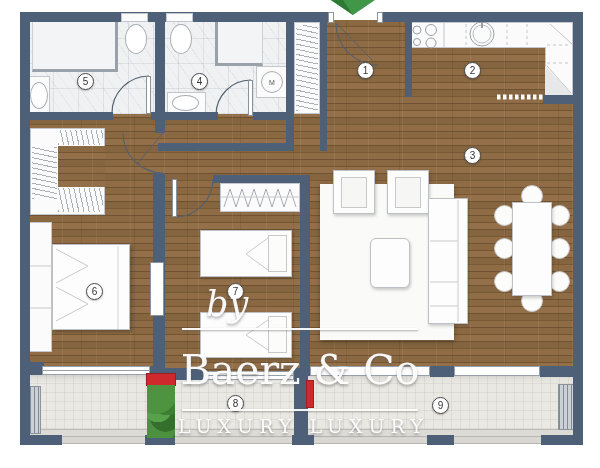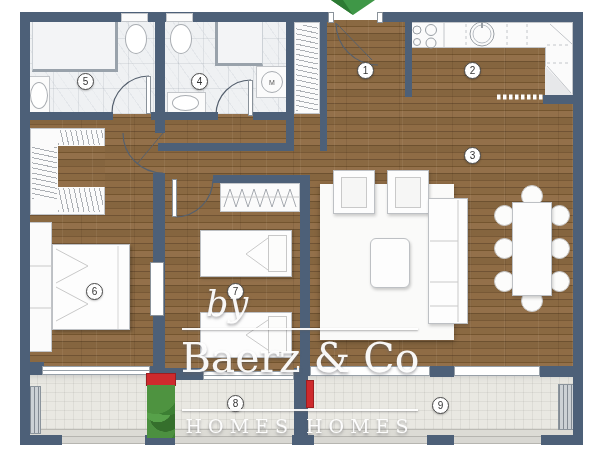--- a/index.html
+++ b/index.html
@@ -44,21 +44,21 @@
   .circle{border-radius:50%;}
   .room-num{
     width:17px;height:17px;border-radius:50%;background:#ffffff;border:1px solid #4a4a4a;
     color:#333;font-size:10px;line-height:15px;text-align:center;
     box-shadow:0 1px 2px rgba(0,0,0,0.25);z-index:30;
   }
   .overlay-svg{position:absolute;left:0;top:0;pointer-events:none;}
   .wm{position:absolute;left:178px;top:282px;width:244px;z-index:40;color:rgba(255,255,255,0.95);
       text-shadow:0 2px 3px rgba(95,95,100,0.55);font-family:"DejaVu Serif","Liberation Serif",serif;}
   .wm-by{position:absolute;left:28px;top:2px;font-size:35px;font-style:italic;}
-  .wm-brand{position:absolute;left:0;top:52px;width:244px;text-align:center;font-size:41px;white-space:nowrap;}
+  .wm-brand{position:absolute;left:0;top:64px;width:244px;text-align:center;font-size:41px;white-space:nowrap;}
   .wm-line{position:absolute;left:4px;width:236px;height:2px;background:rgba(255,255,255,0.92);
            box-shadow:0 1px 2px rgba(95,95,100,0.5);}
   .wm-line1{top:46px;}
   .wm-line2{top:127px;}
   .wm-tagline{position:absolute;left:0;top:133px;width:244px;text-align:center;font-size:19px;letter-spacing:6px;white-space:nowrap;}
 </style>
 </head>
 <body>
 
 <div class="plan">
@@ -231,16 +231,16 @@
   <div class="abs room-num" style="left:86px;top:283px;">6</div>
   <div class="abs room-num" style="left:227px;top:283px;">7</div>
   <div class="abs room-num" style="left:227px;top:395px;">8</div>
   <div class="abs room-num" style="left:432px;top:397px;">9</div>
 
   <div class="wm">
     <div class="wm-by">by</div>
     <div class="wm-line wm-line1"></div>
     <div class="wm-brand">Baerz &amp; Co</div>
     <div class="wm-line wm-line2"></div>
-    <div class="wm-tagline">HOMES HOMES</div>
+    <div class="wm-tagline">LUXURY LUXURY</div>
   </div>
 
 </div>
 
 </body></html>

